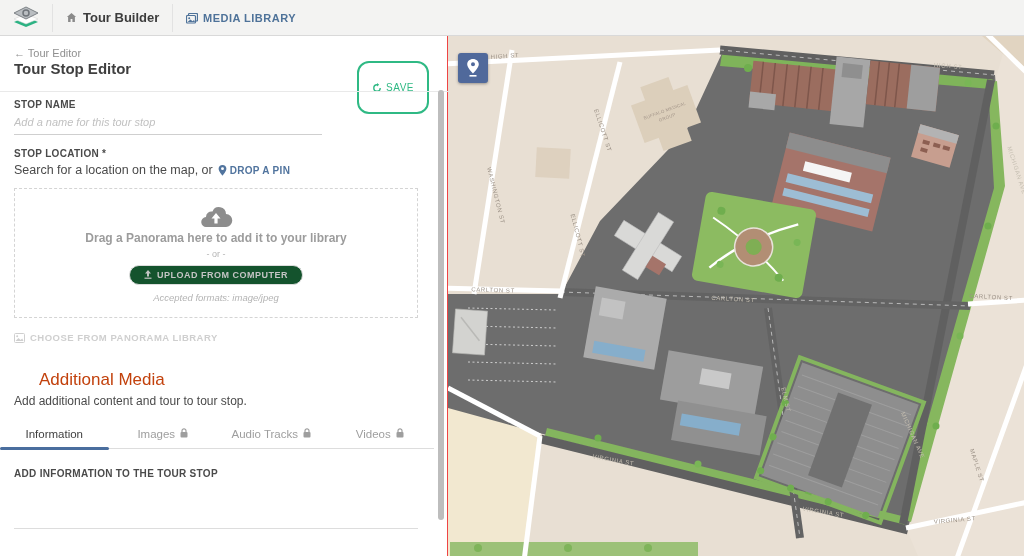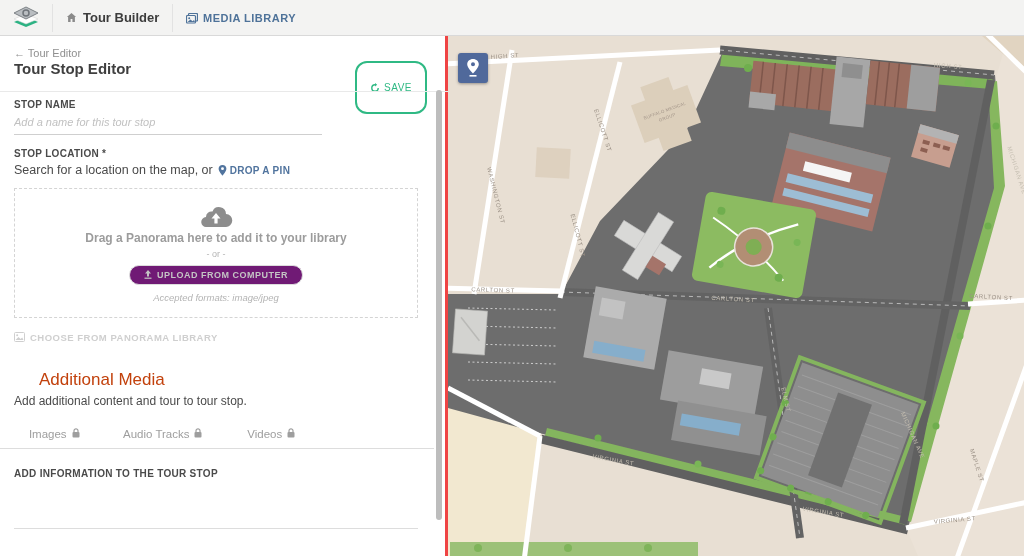--- a/index.html
+++ b/index.html
@@ -12,21 +12,21 @@
     background:#f3f3f2; border-bottom:1px solid #d9d9d9; }
   .nav .vdiv { position:absolute; top:4px; width:1px; height:28px; background:#e2e2e2; }
   .logo { position:absolute; left:13px; top:6px; width:26px; height:24px; }
   .nav-home { position:absolute; left:66px; top:10px; display:flex; align-items:center; gap:6px;
     font-size:13px; font-weight:bold; color:#3c3c3c; cursor:default; }
   .nav-media { position:absolute; left:186px; top:12px; display:flex; align-items:center; gap:5px;
     font-size:11px; font-weight:bold; letter-spacing:.5px; color:#4e7299; cursor:pointer; }
 
   
   .panel { position:absolute; left:0; top:36px; width:448px; height:520px; background:#fff;
-    border-right:3px solid #ef4444; }
+    border-right:1px solid #ef4444; }
   .back-link { position:absolute; left:14px; top:11px; font-size:11px; color:#8f8f8f; cursor:pointer; }
   .panel-title { position:absolute; left:14px; top:24px; font-size:15px; font-weight:bold; color:#3f3f3f; }
   .save-btn { position:absolute; right:18px; top:25px; display:flex; align-items:center; gap:4px;
     border:2px solid #2fb984; border-radius:12px; background:#fff; color:#2fb984;
     font-size:10px; font-weight:normal; letter-spacing:.5px; padding:19px 13px; cursor:pointer;
     font-family:inherit; }
   .header-divider { position:absolute; left:0; top:55px; width:448px; height:1px; background:#e9e9e9; }
 
   .field-label { position:absolute; left:14px; font-size:10px; font-weight:bold;
     letter-spacing:.3px; color:#4a4a4a; }
@@ -39,25 +39,25 @@
     display:flex; align-items:center; gap:5px; }
   .drop-pin { display:inline-flex; align-items:center; gap:3px; color:#51749e;
     font-size:10px; font-weight:bold; letter-spacing:.3px; cursor:pointer; }
 
   .dropzone { position:absolute; left:14px; top:152px; width:404px; height:130px;
     border:1px dashed #d4d4d4; display:flex; flex-direction:column; align-items:center;
     justify-content:center; gap:4px; cursor:pointer; }
   .dz-title { font-size:12px; font-weight:bold; color:#9c9c9c; }
   .dz-or { font-size:9px; color:#b4b4b4; }
   .dz-btn { display:flex; align-items:center; gap:5px; border:1px solid #ddd; border-radius:12px;
-    background:#701a75; color:#c4c4c4; font-size:9px; font-weight:bold; letter-spacing:.5px;
+    background:#14532d; color:#c4c4c4; font-size:9px; font-weight:bold; letter-spacing:.5px;
     padding:4px 14px; cursor:pointer; font-family:inherit; margin-top:2px; }
   .dz-formats { font-size:9.5px; font-style:italic; color:#b4b4b4; margin-top:3px; }
 
-  .choose-library { position:absolute; left:14px; top:296px; display:flex; align-items:flex-start; gap:5px;
+  .choose-library { position:absolute; left:14px; top:296px; display:flex; align-items:center; gap:5px;
     font-size:9.5px; font-weight:bold; letter-spacing:.5px; color:#cfcfcf; cursor:default; }
 
   .add-media-title { position:absolute; left:14px; top:334px; font-size:17px; color:#c2410c;margin-left:25px; }
   .add-media-sub { position:absolute; left:14px; top:358px; font-size:12px; color:#4a4a4a; }
 
   .tabs { position:absolute; left:0; top:386px; width:434px; height:27px; display:flex;
     border-bottom:1px solid #ddd; }
   .tab { position:relative; width:25%; text-align:center; font-size:11.5px; color:#9e9e9e;
     padding-top:6px; cursor:pointer; display:flex; justify-content:center; align-items:flex-start; gap:5px; }
   .tab.active { color:#3f3f3f; }
@@ -164,20 +164,23 @@
         <circle cx="3.2" cy="3.2" r="1" fill="#cfcfcf"></circle>
         <path d="M1.5 8 L4.5 5 L6.5 7 L8.2 5.5 L9.5 8 Z" fill="#cfcfcf"></path>
       </svg>
       <span>CHOOSE FROM PANORAMA LIBRARY</span>
     </div>
 
     <div class="add-media-title">Additional Media</div>
     <div class="add-media-sub">Add additional content and tour to tour stop.</div>
 
     <div class="tabs">
+      <div class="tab active">
+        <span>Information</span>
+      </div>
       <div class="tab">
         <span>Images</span>
         <svg width="8" height="10" viewBox="0 0 8 10">
           <rect x="0.5" y="4" width="7" height="5.5" rx="1" fill="#9e9e9e"></rect>
           <path d="M2 4 L2 2.8 A2 2 0 0 1 6 2.8 L6 4" fill="none" stroke="#9e9e9e" stroke-width="1.2"></path>
         </svg>
       </div>
       <div class="tab">
         <span>Audio Tracks</span>
         <svg width="8" height="10" viewBox="0 0 8 10">

